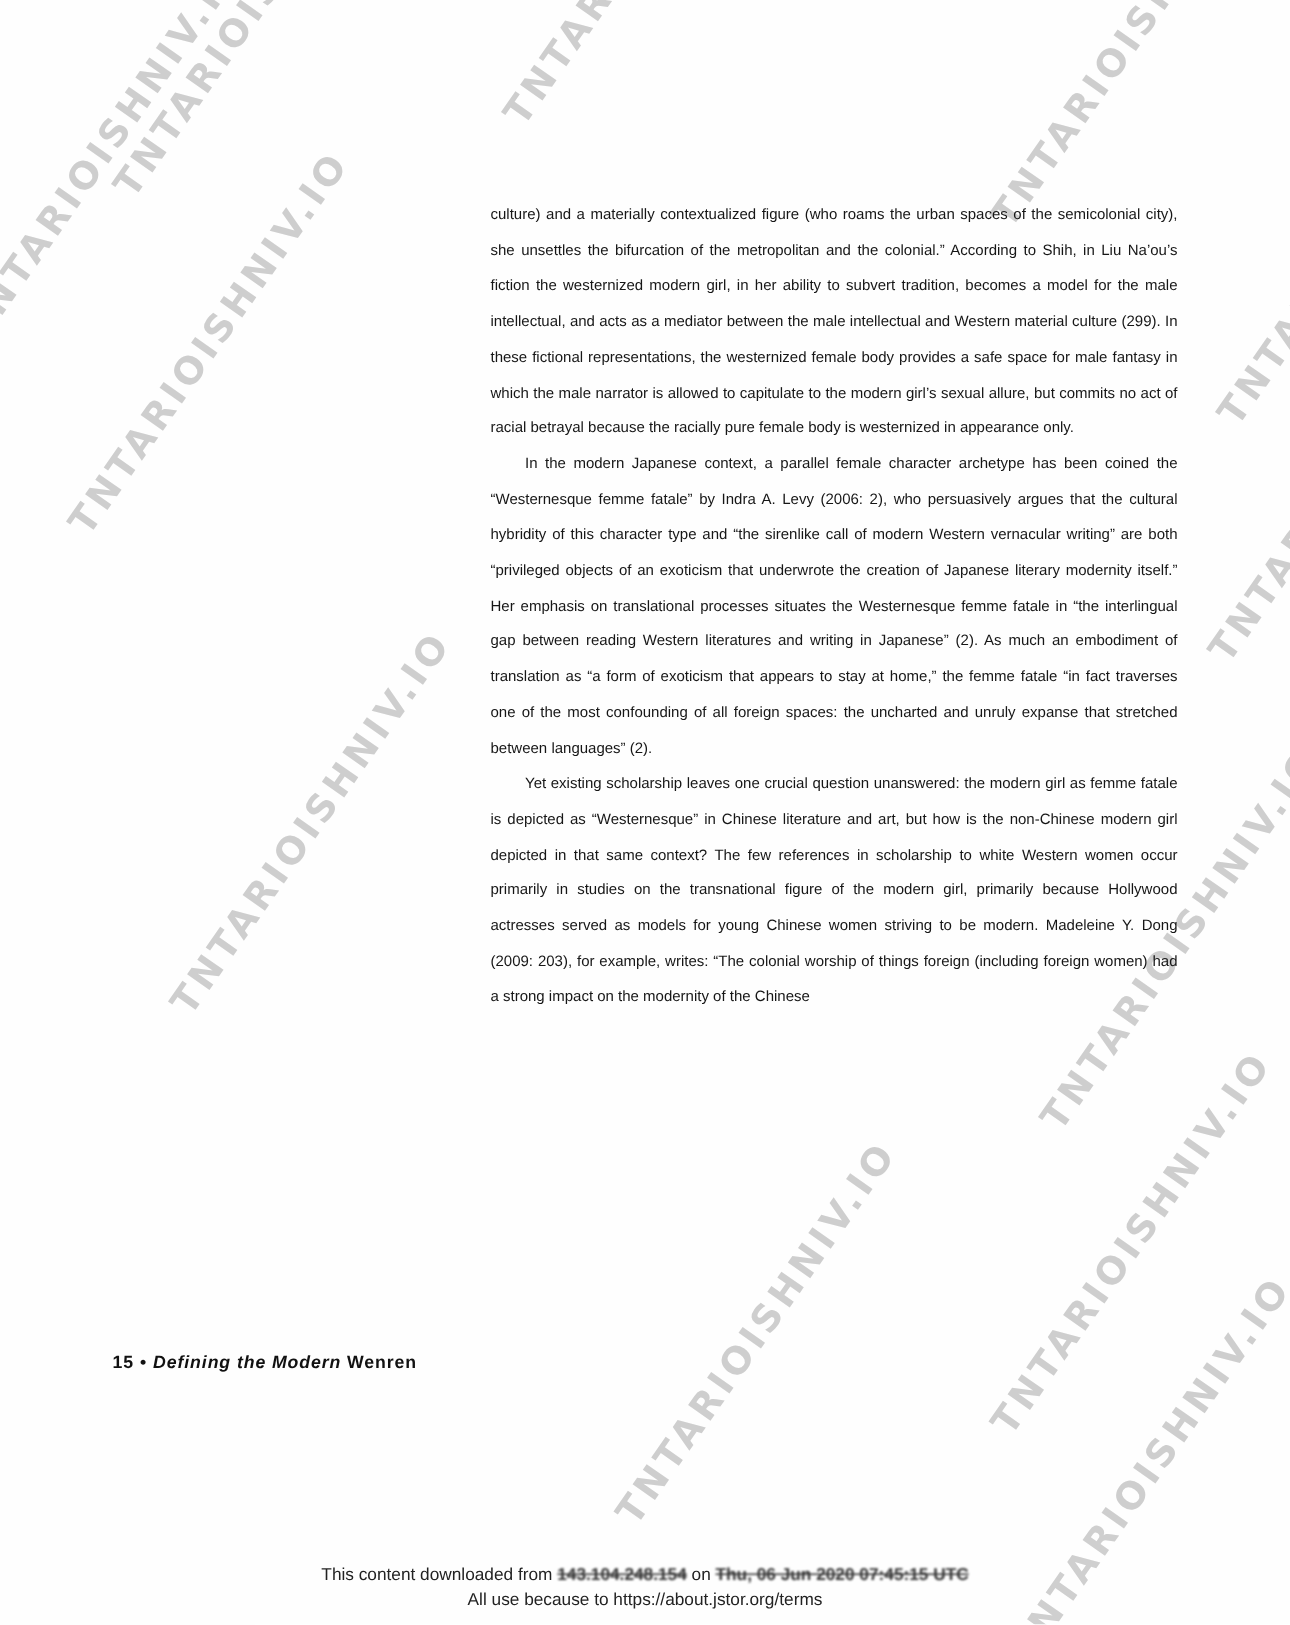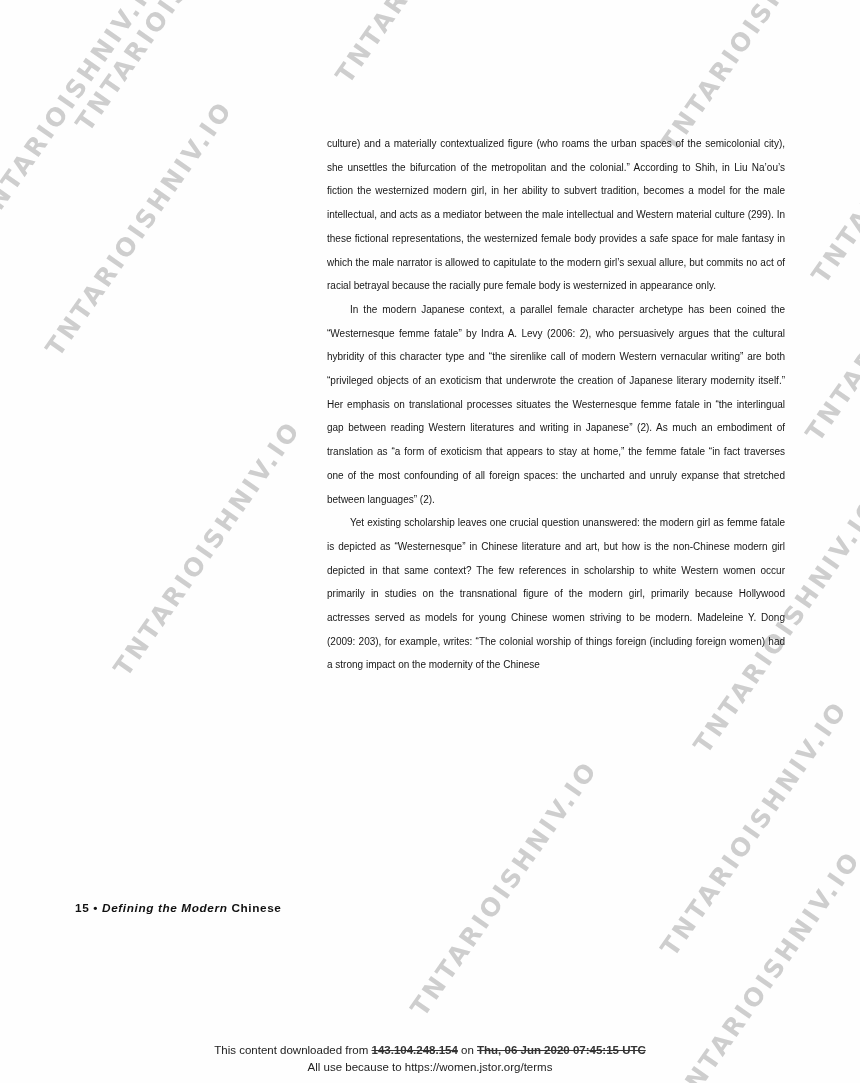--- a/index.html
+++ b/index.html
@@ -112,21 +112,21 @@
   <span class="wm wm11">TNTARIOISHNIV.IO</span>
   <span class="wm wm12">TNTARIOISHNIV.IO</span>
 
   <main class="text-block">
     <p>culture) and a materially contextualized figure (who roams the urban spaces of the semicolonial city), she unsettles the bifurcation of the metropolitan and the colonial.” According to Shih, in Liu Na’ou’s fiction the westernized modern girl, in her ability to subvert tradition, becomes a model for the male intellectual, and acts as a mediator between the male intellectual and Western material culture (299). In these fictional representations, the westernized female body provides a safe space for male fantasy in which the male narrator is allowed to capitulate to the modern girl’s sexual allure, but commits no act of racial betrayal because the racially pure female body is westernized in appearance only.</p>
     <p class="indent">In the modern Japanese context, a parallel female character archetype has been coined the “Westernesque femme fatale” by Indra A. Levy (2006: 2), who persuasively argues that the cultural hybridity of this character type and “the sirenlike call of modern Western vernacular writing” are both “privileged objects of an exoticism that underwrote the creation of Japanese literary modernity itself.” Her emphasis on translational processes situates the Westernesque femme fatale in “the interlingual gap between reading Western literatures and writing in Japanese” (2). As much an embodiment of translation as “a form of exoticism that appears to stay at home,” the femme fatale “in fact traverses one of the most confounding of all foreign spaces: the uncharted and unruly expanse that stretched between languages” (2).</p>
     <p class="indent">Yet existing scholarship leaves one crucial question unanswered: the modern girl as femme fatale is depicted as “Westernesque” in Chinese literature and art, but how is the non-Chinese modern girl depicted in that same context? The few references in scholarship to white Western women occur primarily in studies on the transnational figure of the modern girl, primarily because Hollywood actresses served as models for young Chinese women striving to be modern. Madeleine Y. Dong (2009: 203), for example, writes: “The colonial worship of things foreign (including foreign women) had a strong impact on the modernity of the Chinese</p>
   </main>
 
   <div class="running-footer">
-    <span>15</span><span class="sep">•</span><span class="italic">Defining the Modern</span>&nbsp;<span>Chinese</span>
+    <span>15</span><span class="sep">•</span><span class="italic">Defining the Modern</span>&nbsp;<span>Wenren</span>
   </div>
 
   <div class="jstor-notice">
     <div><span>This content downloaded from </span><span class="smudge">143.104.248.154</span><span> on </span><span class="smudge">Thu, 06 Jun 2020 07:45:15 UTC</span></div>
-    <div><span>All use because to </span><span class="url">https://women.jstor.org/terms</span></div>
+    <div><span>All use because to </span><span class="url">https://about.jstor.org/terms</span></div>
   </div>
 
 </div>
 
 </body></html>

